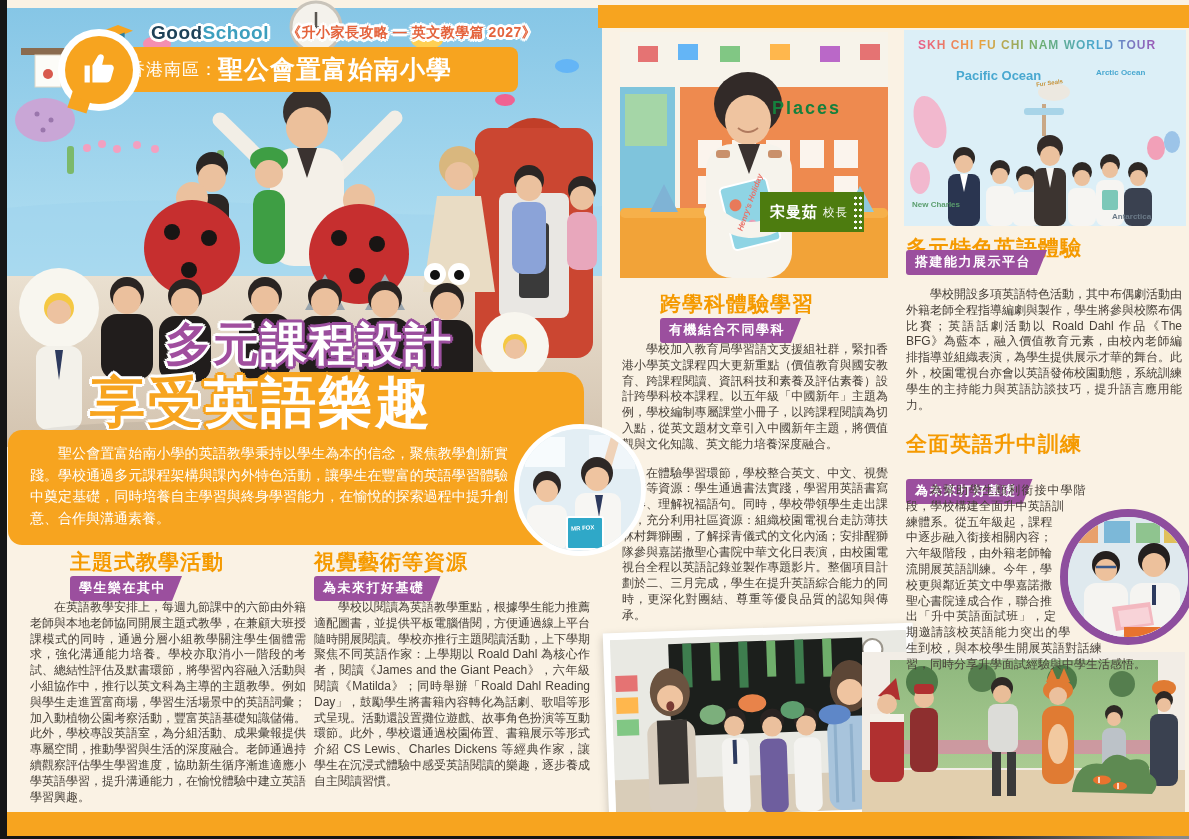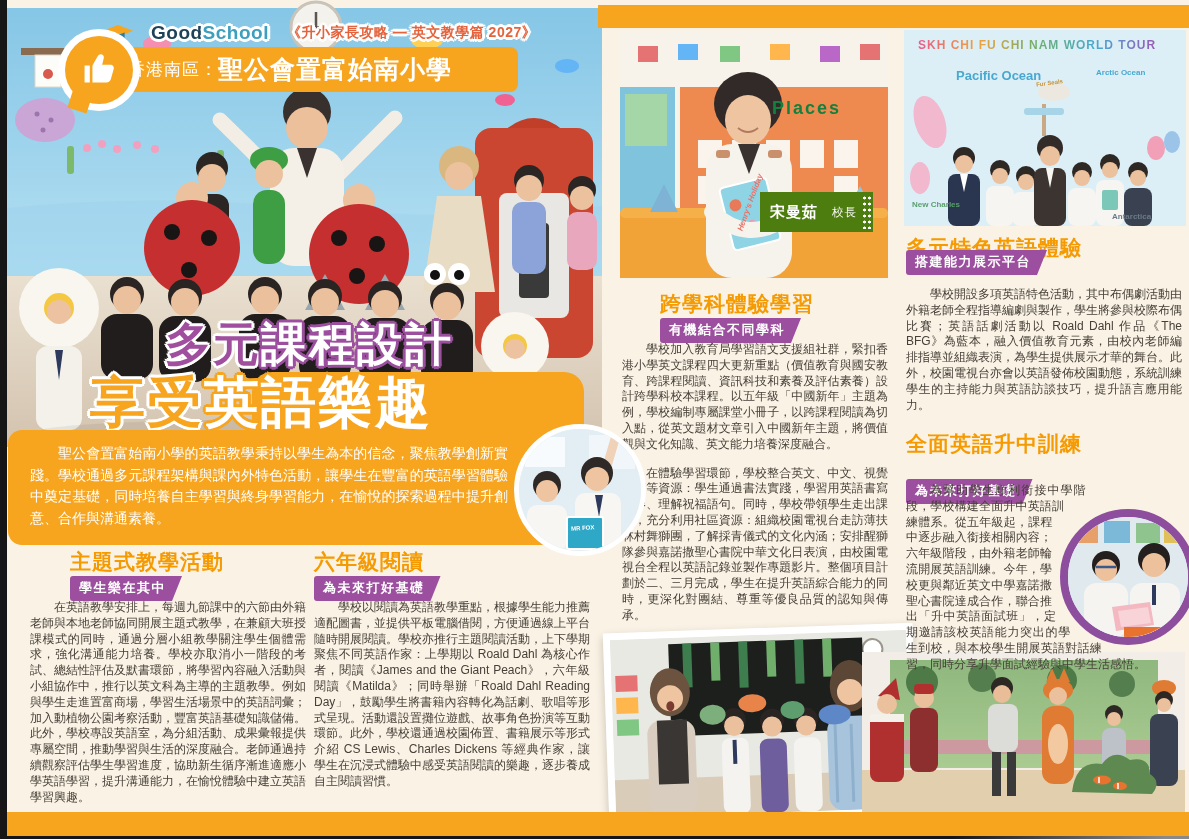--- a/index.html
+++ b/index.html
@@ -260,21 +260,21 @@
     </svg>
     <span class="ph-label" style="left:52px;top:96px;font-size:6px;color:#fff;transform:rotate(-4deg);">MR FOX</span>
   </div>
 
   <div class="sec-head" style="left:70px;top:548px;">主題式教學活動</div>
   <div class="sec-badge" style="left:70px;top:576px;">學生樂在其中</div>
   <div class="body-text" style="left:30px;top:600px;width:276px;">
     <p>在英語教學安排上，每週九節課中的六節由外籍老師與本地老師協同開展主題式教學，在兼顧大班授課模式的同時，通過分層小組教學關注學生個體需求，強化溝通能力培養。學校亦取消小一階段的考試、總結性評估及默書環節，將學習內容融入活動與小組協作中，推行以英文科為主導的主題教學。例如與學生走進置富商場，學習生活場景中的英語詞彙；加入動植物公園考察活動，豐富英語基礎知識儲備。此外，學校專設英語室，為分組活動、成果彙報提供專屬空間，推動學習與生活的深度融合。老師通過持續觀察評估學生學習進度，協助新生循序漸進適應小學英語學習，提升溝通能力，在愉悅體驗中建立英語學習興趣。</p>
   </div>
 
-  <div class="sec-head" style="left:314px;top:548px;">六年級閱讀</div>
+  <div class="sec-head" style="left:314px;top:548px;">視覺藝術等資源</div>
   <div class="sec-badge" style="left:314px;top:576px;">為未來打好基礎</div>
   <div class="body-text" style="left:314px;top:600px;width:276px;">
     <p>學校以閱讀為英語教學重點，根據學生能力推薦適配圖書，並提供平板電腦借閱，方便通過線上平台隨時開展閱讀。學校亦推行主題閱讀活動，上下學期聚焦不同英語作家：上學期以 Roald Dahl 為核心作者，閱讀《James and the Giant Peach》，六年級閱讀《Matilda》；同時舉辦「Roald Dahl Reading Day」，鼓勵學生將書籍內容轉化為話劇、歌唱等形式呈現。活動還設置攤位遊戲、故事角色扮演等互動環節。此外，學校還通過校園佈置、書籍展示等形式介紹 CS Lewis、Charles Dickens 等經典作家，讓學生在沉浸式體驗中感受英語閱讀的樂趣，逐步養成自主閱讀習慣。</p>
   </div>
 
   <div class="abs" style="left:598px;top:5px;width:591px;height:23px;background:#F7A41F;"></div>
 
   <div class="photo" style="left:620px;top:32px;width:268px;height:246px;background:#F7F3EA;">
     <svg viewBox="0 0 268 246" preserveAspectRatio="none">
       <rect x="0" y="0" width="268" height="60" fill="#F7F3EA"></rect>
@@ -315,21 +315,21 @@
         </g>
         <path d="M92 180 Q128 214 168 184" stroke="#F6F3EC" stroke-width="16" fill="none" stroke-linecap="round"></path>
       </g>
     </svg>
     <span class="ph-label" style="left:152px;top:66px;font-size:18px;color:#15803d;letter-spacing:2px;font-weight:bold;">Places</span>
     <span class="ph-label" style="left:100px;top:166px;font-size:8px;color:#E8736A;transform:rotate(-70deg);font-style:italic;">Henry's Holiday</span>
   </div>
 
   <div id="name-badge">
     <span style="font-size:15px;font-weight:bold;letter-spacing:1px;">宋曼茹</span>
-    <span style="font-size:11.5px;margin-left:14px;opacity:0.95;letter-spacing:1px;">校長</span>
+    <span style="font-size:11.5px;margin-left:5px;opacity:0.95;letter-spacing:1px;">校長</span>
   </div>
 
   <div class="sec-head" style="left:660px;top:290px;">跨學科體驗學習</div>
   <div class="sec-badge" style="left:660px;top:318px;">有機結合不同學科</div>
   <div class="body-text" style="left:622px;top:342px;width:266px;">
     <p>學校加入教育局學習語文支援組社群，緊扣香港小學英文課程四大更新重點（價值教育與國安教育、跨課程閱讀、資訊科技和素養及評估素養）設計跨學科校本課程。以五年級「中國新年」主題為例，學校編制專屬課堂小冊子，以跨課程閱讀為切入點，從英文題材文章引入中國新年主題，將價值觀與文化知識、英文能力培養深度融合。</p>
     <p>在體驗學習環節，學校整合英文、中文、視覺藝術等資源：學生通過書法實踐，學習用英語書寫揮春、理解祝福語句。同時，學校帶領學生走出課堂，充分利用社區資源：組織校園電視台走訪薄扶林村舞獅團，了解採青儀式的文化內涵；安排醒獅隊參與嘉諾撒聖心書院中華文化日表演，由校園電視台全程以英語記錄並製作專題影片。整個項目計劃於二、三月完成，學生在提升英語綜合能力的同時，更深化對團結、尊重等優良品質的認知與傳承。</p>
   </div>
 
   <div class="photo" style="left:606px;top:628px;width:296px;height:178px;border:7px solid #fff;transform:rotate(-2deg);box-shadow:0 4px 10px rgba(0,0,0,0.22);background:#E8E8E2;">

